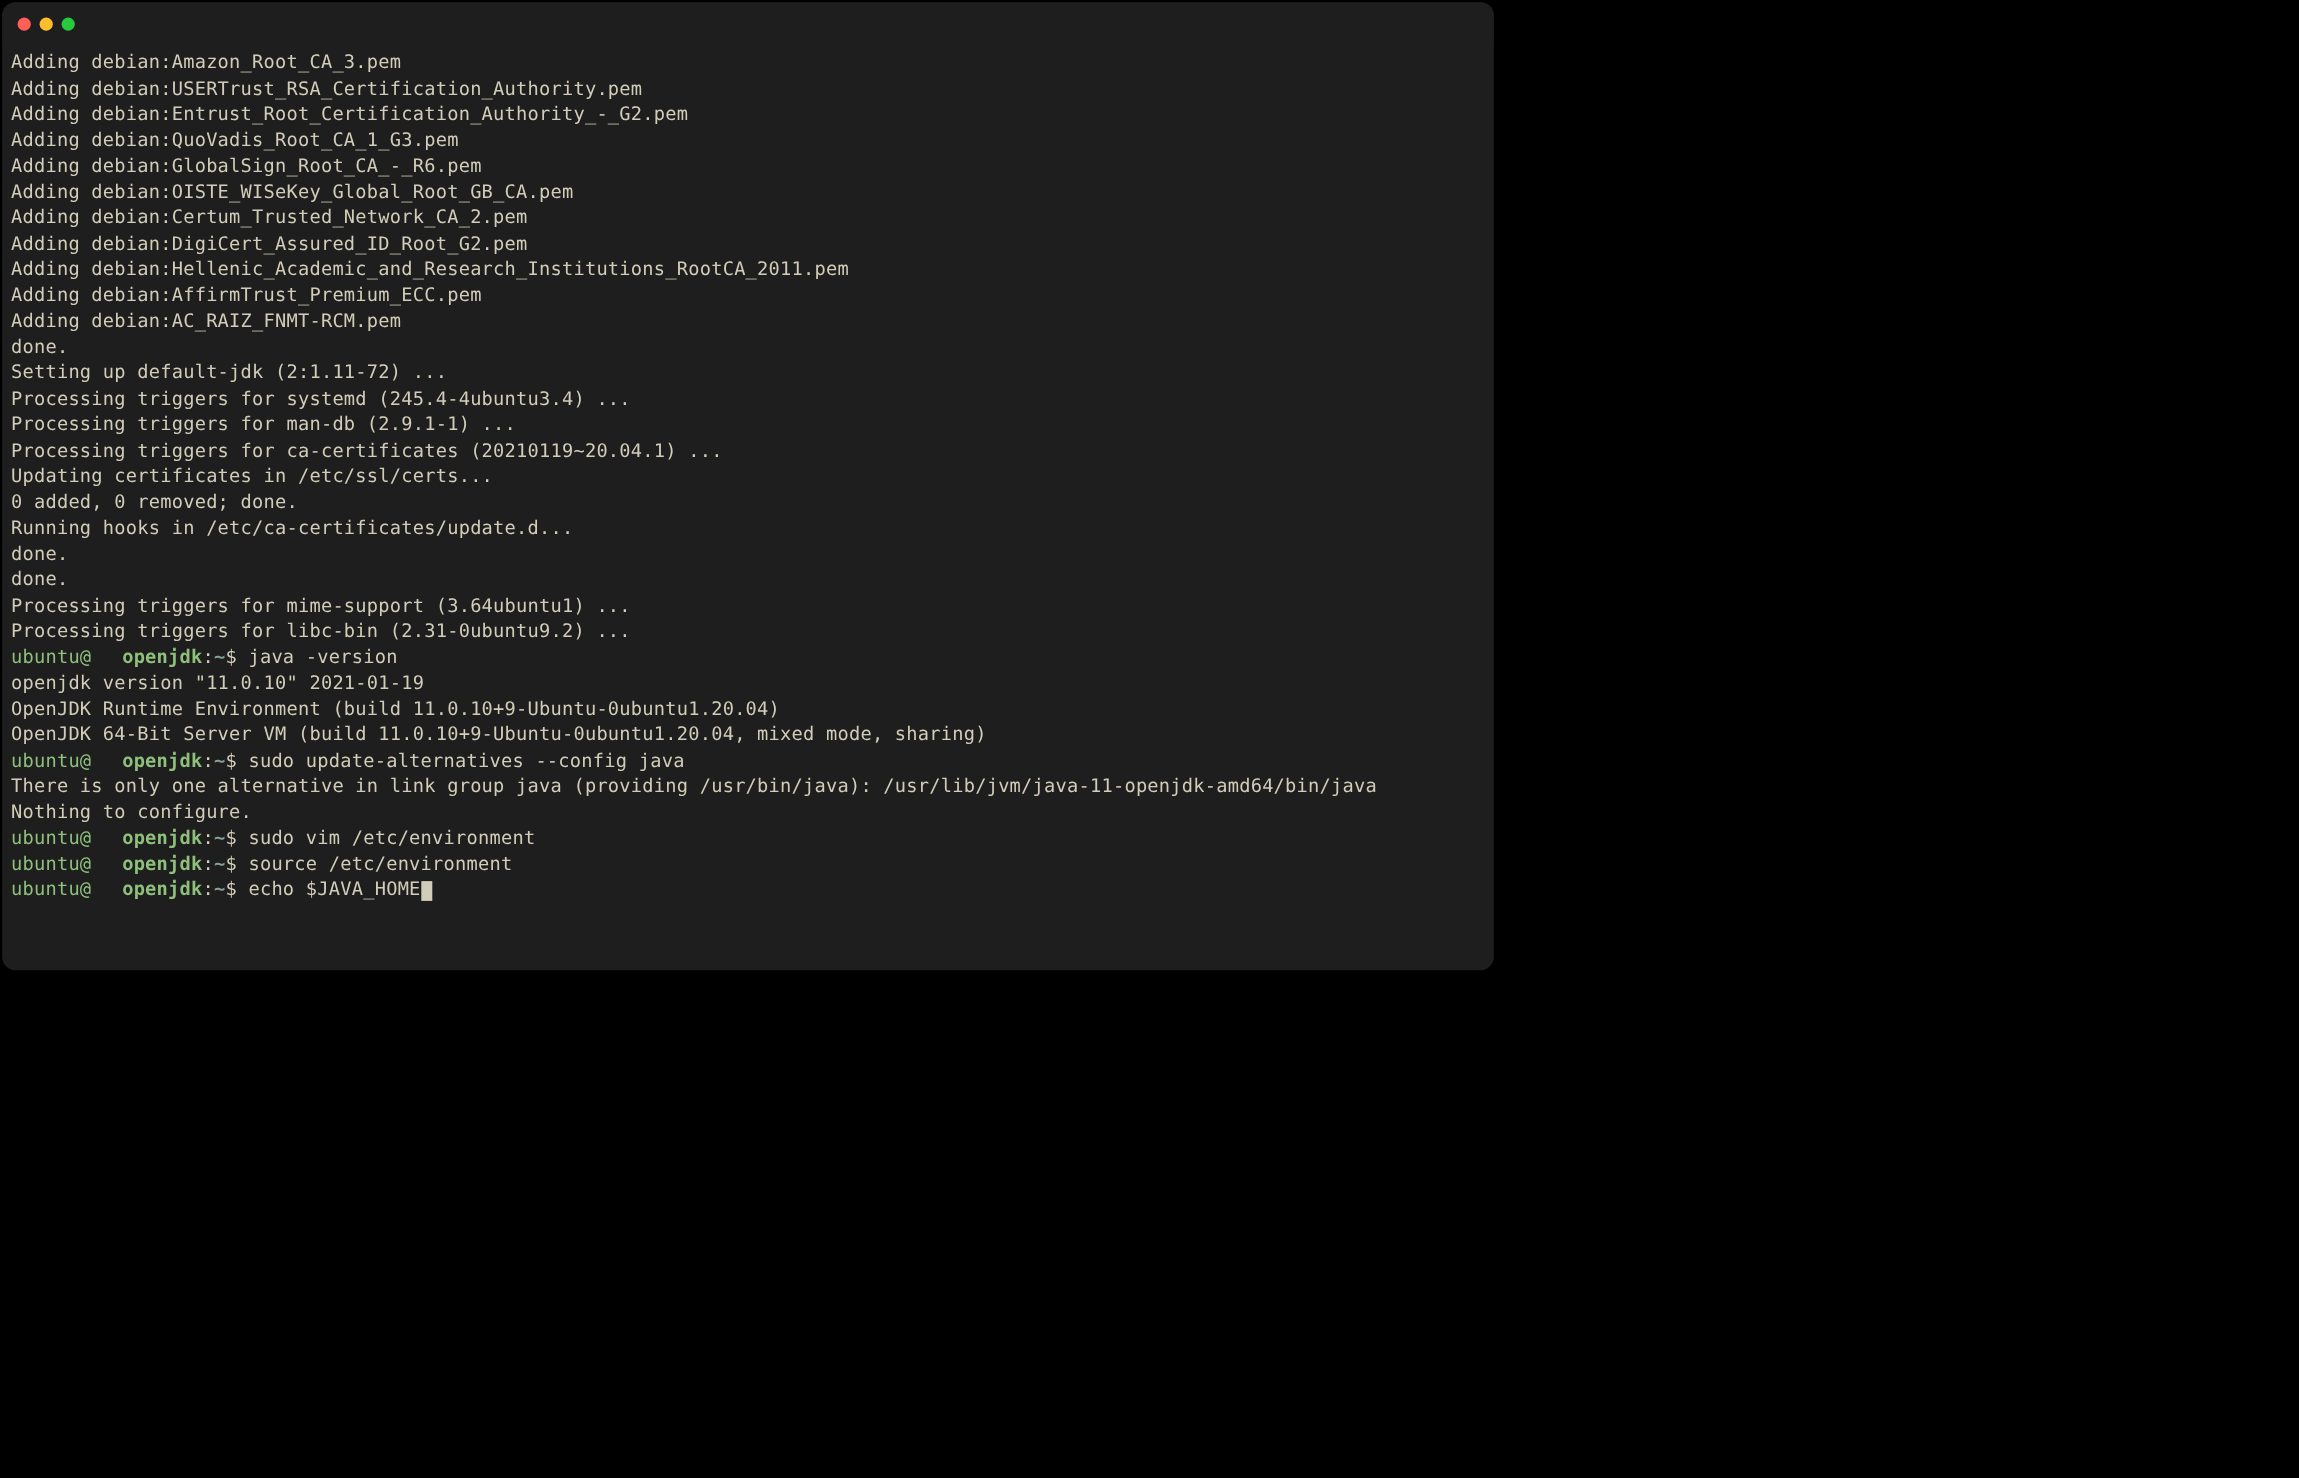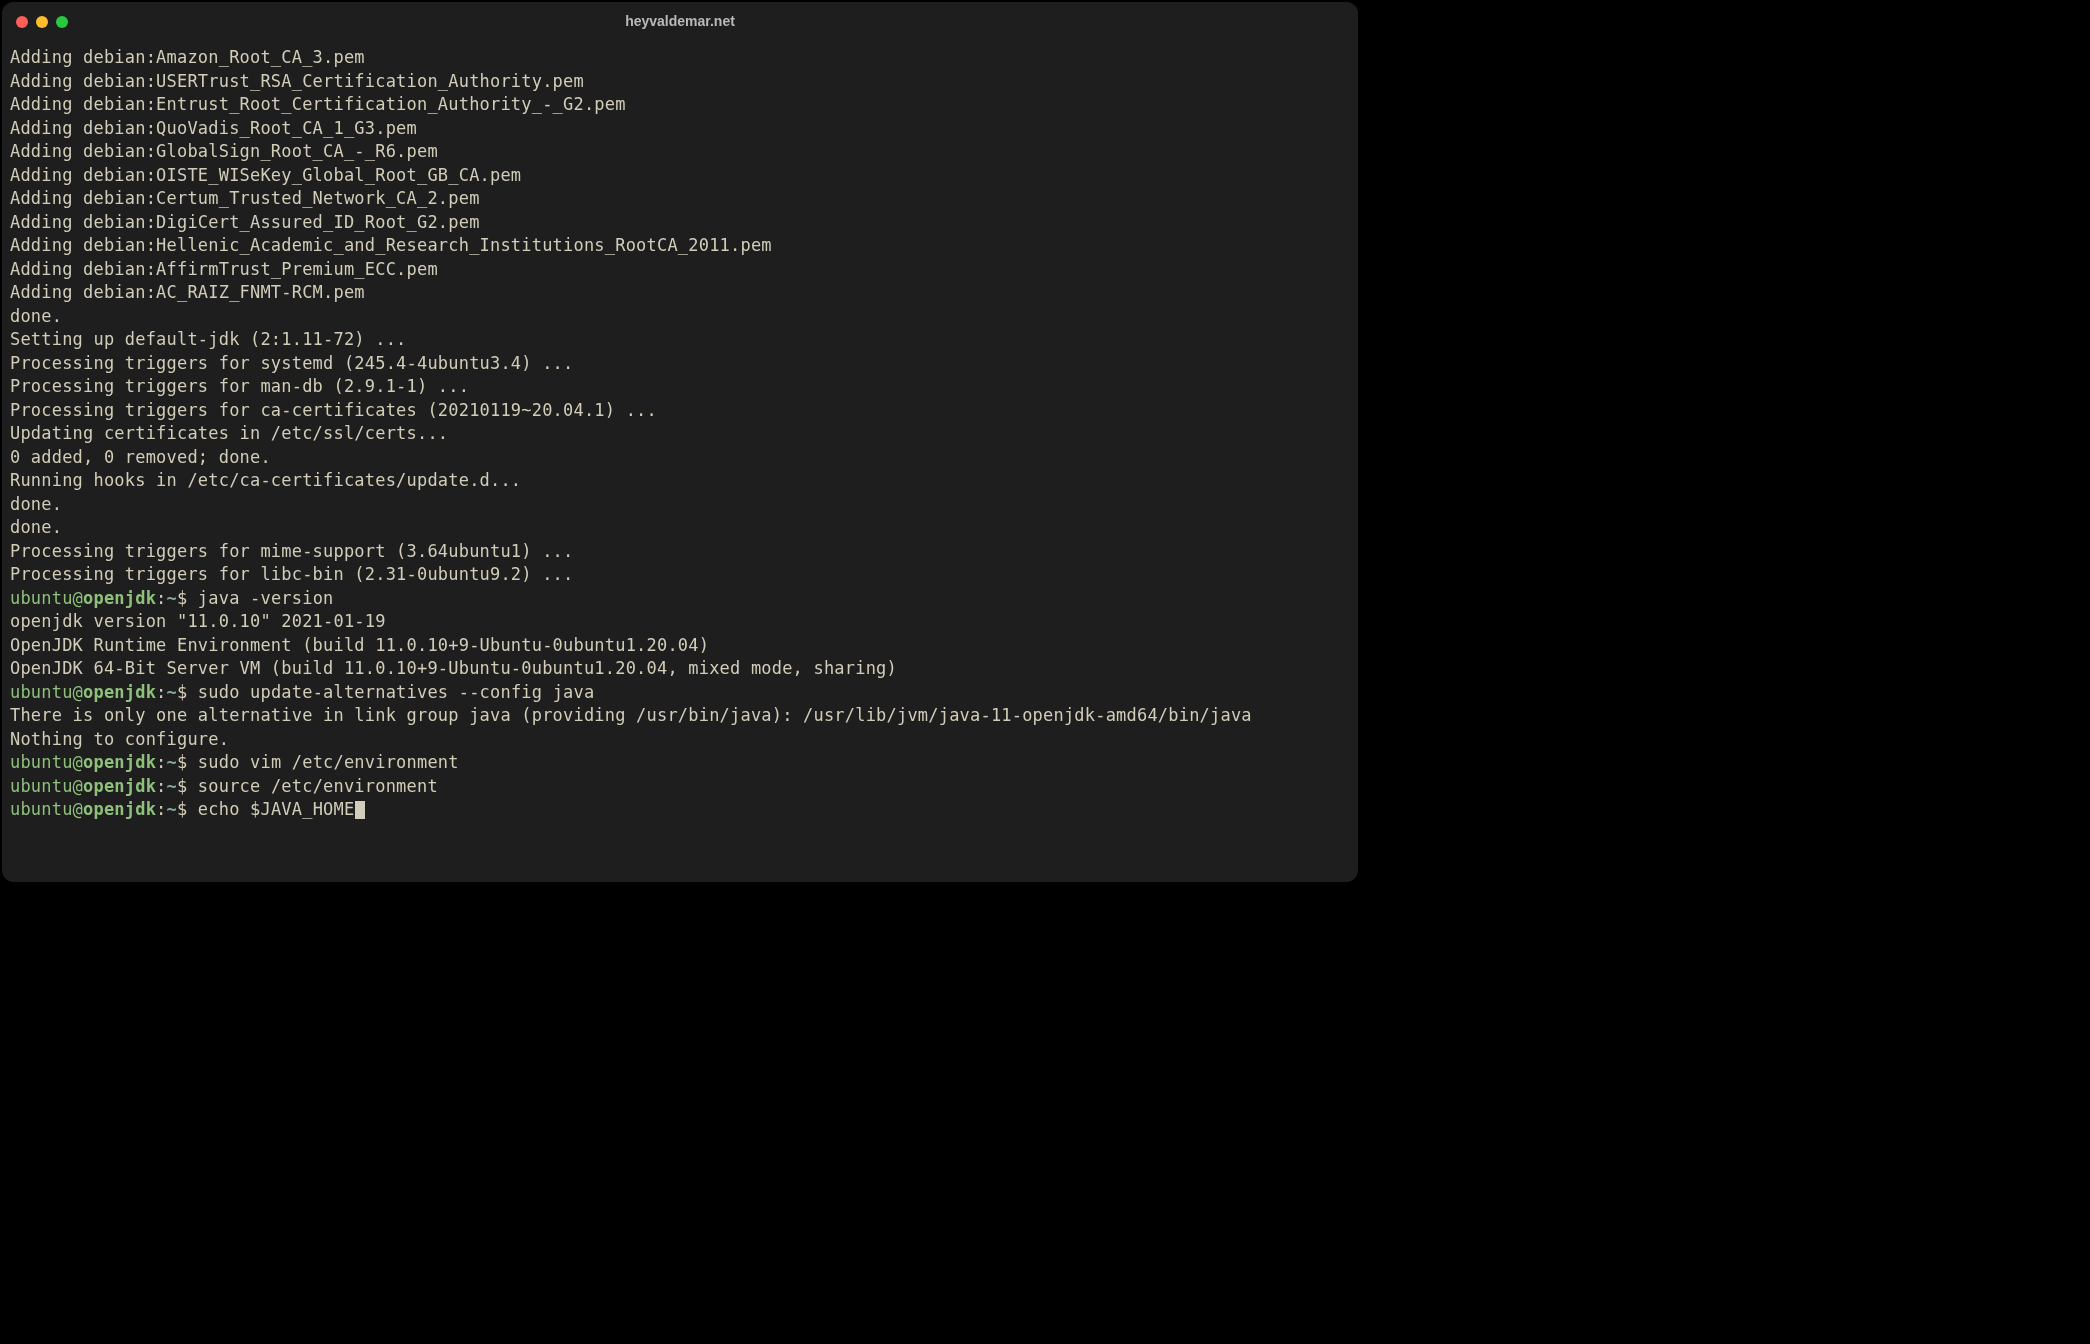--- a/index.html
+++ b/index.html
@@ -35,34 +35,33 @@
     pointer-events:none;
   }
   .term{
     padding:4px 8px 8px 8px;
     white-space:pre-wrap;
     word-break:break-all;
     letter-spacing:0.2px;
   }
   .line{display:block;}
   .user{color:#8ec07c;font-weight:normal;}
-  .host{color:#8ec07c;font-weight:bold;}
+  .host{color:#8ec07c;font-weight:bold;padding-left:28px;}
   .path{color:#83a598;font-weight:bold;}
   .cursor{
     display:inline-block;width:10px;height:18px;
     background:#d1cdb8;vertical-align:text-bottom;
     margin-left:1px;
   }
 </style>
 </head>
 <body>
 
 <div class="window">
   <div class="titlebar">
     <div class="traffic">
       <div class="dot red"></div>
       <div class="dot yellow"></div>
       <div class="dot green"></div>
     </div>
-    <div class="title">heyvaldemar.net</div>
   </div>
   <div class="term" id="term"><span class="line">Adding debian:Amazon_Root_CA_3.pem</span><span class="line">Adding debian:USERTrust_RSA_Certification_Authority.pem</span><span class="line">Adding debian:Entrust_Root_Certification_Authority_-_G2.pem</span><span class="line">Adding debian:QuoVadis_Root_CA_1_G3.pem</span><span class="line">Adding debian:GlobalSign_Root_CA_-_R6.pem</span><span class="line">Adding debian:OISTE_WISeKey_Global_Root_GB_CA.pem</span><span class="line">Adding debian:Certum_Trusted_Network_CA_2.pem</span><span class="line">Adding debian:DigiCert_Assured_ID_Root_G2.pem</span><span class="line">Adding debian:Hellenic_Academic_and_Research_Institutions_RootCA_2011.pem</span><span class="line">Adding debian:AffirmTrust_Premium_ECC.pem</span><span class="line">Adding debian:AC_RAIZ_FNMT-RCM.pem</span><span class="line">done.</span><span class="line">Setting up default-jdk (2:1.11-72) ...</span><span class="line">Processing triggers for systemd (245.4-4ubuntu3.4) ...</span><span class="line">Processing triggers for man-db (2.9.1-1) ...</span><span class="line">Processing triggers for ca-certificates (20210119~20.04.1) ...</span><span class="line">Updating certificates in /etc/ssl/certs...</span><span class="line">0 added, 0 removed; done.</span><span class="line">Running hooks in /etc/ca-certificates/update.d...</span><span class="line"></span><span class="line">done.</span><span class="line">done.</span><span class="line">Processing triggers for mime-support (3.64ubuntu1) ...</span><span class="line">Processing triggers for libc-bin (2.31-0ubuntu9.2) ...</span><span class="line"><span class="user">ubuntu</span><span class="user">@</span><span class="host">openjdk</span><span>:</span><span class="path">~</span><span>$</span> <span>java -version</span></span><span class="line">openjdk version "11.0.10" 2021-01-19</span><span class="line">OpenJDK Runtime Environment (build 11.0.10+9-Ubuntu-0ubuntu1.20.04)</span><span class="line">OpenJDK 64-Bit Server VM (build 11.0.10+9-Ubuntu-0ubuntu1.20.04, mixed mode, sharing)</span><span class="line"><span class="user">ubuntu</span><span class="user">@</span><span class="host">openjdk</span><span>:</span><span class="path">~</span><span>$</span> <span>sudo update-alternatives --config java</span></span><span class="line">There is only one alternative in link group java (providing /usr/bin/java): /usr/lib/jvm/java-11-openjdk-amd64/bin/java</span><span class="line">Nothing to configure.</span><span class="line"><span class="user">ubuntu</span><span class="user">@</span><span class="host">openjdk</span><span>:</span><span class="path">~</span><span>$</span> <span>sudo vim /etc/environment</span></span><span class="line"><span class="user">ubuntu</span><span class="user">@</span><span class="host">openjdk</span><span>:</span><span class="path">~</span><span>$</span> <span>source /etc/environment</span></span><span class="line"><span class="user">ubuntu</span><span class="user">@</span><span class="host">openjdk</span><span>:</span><span class="path">~</span><span>$</span> <span>echo $JAVA_HOME</span><span class="cursor"></span></span></div>
 </div>
 
 </body></html>

